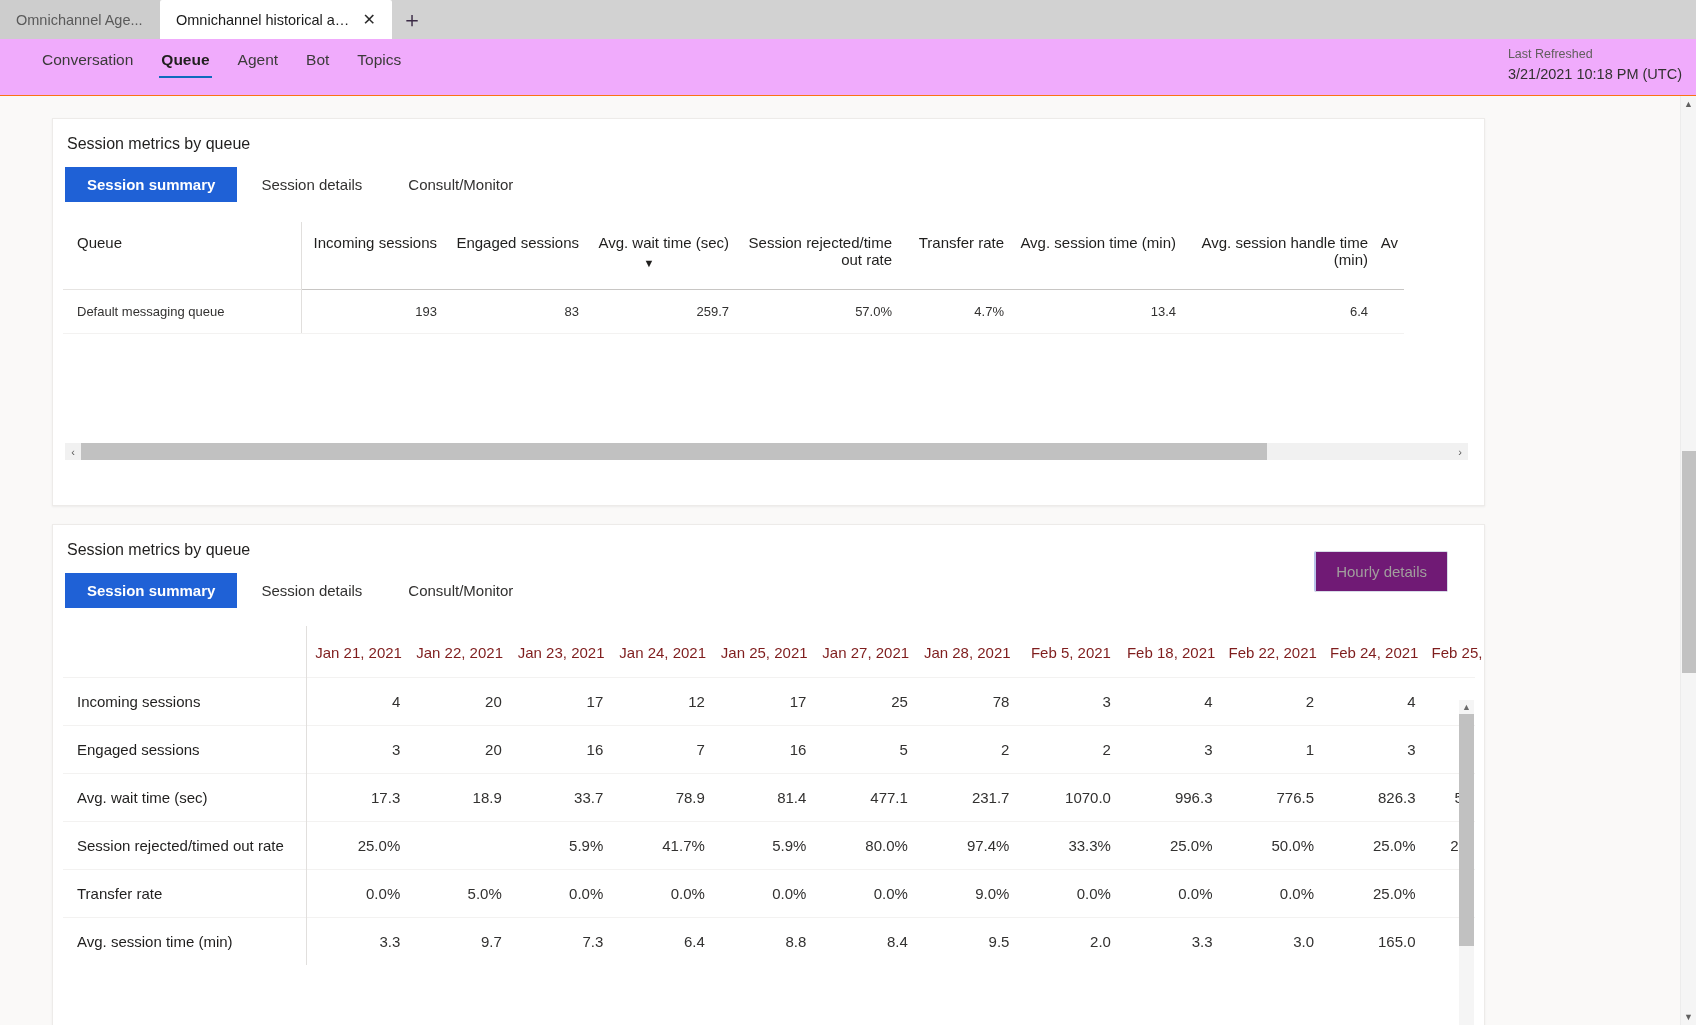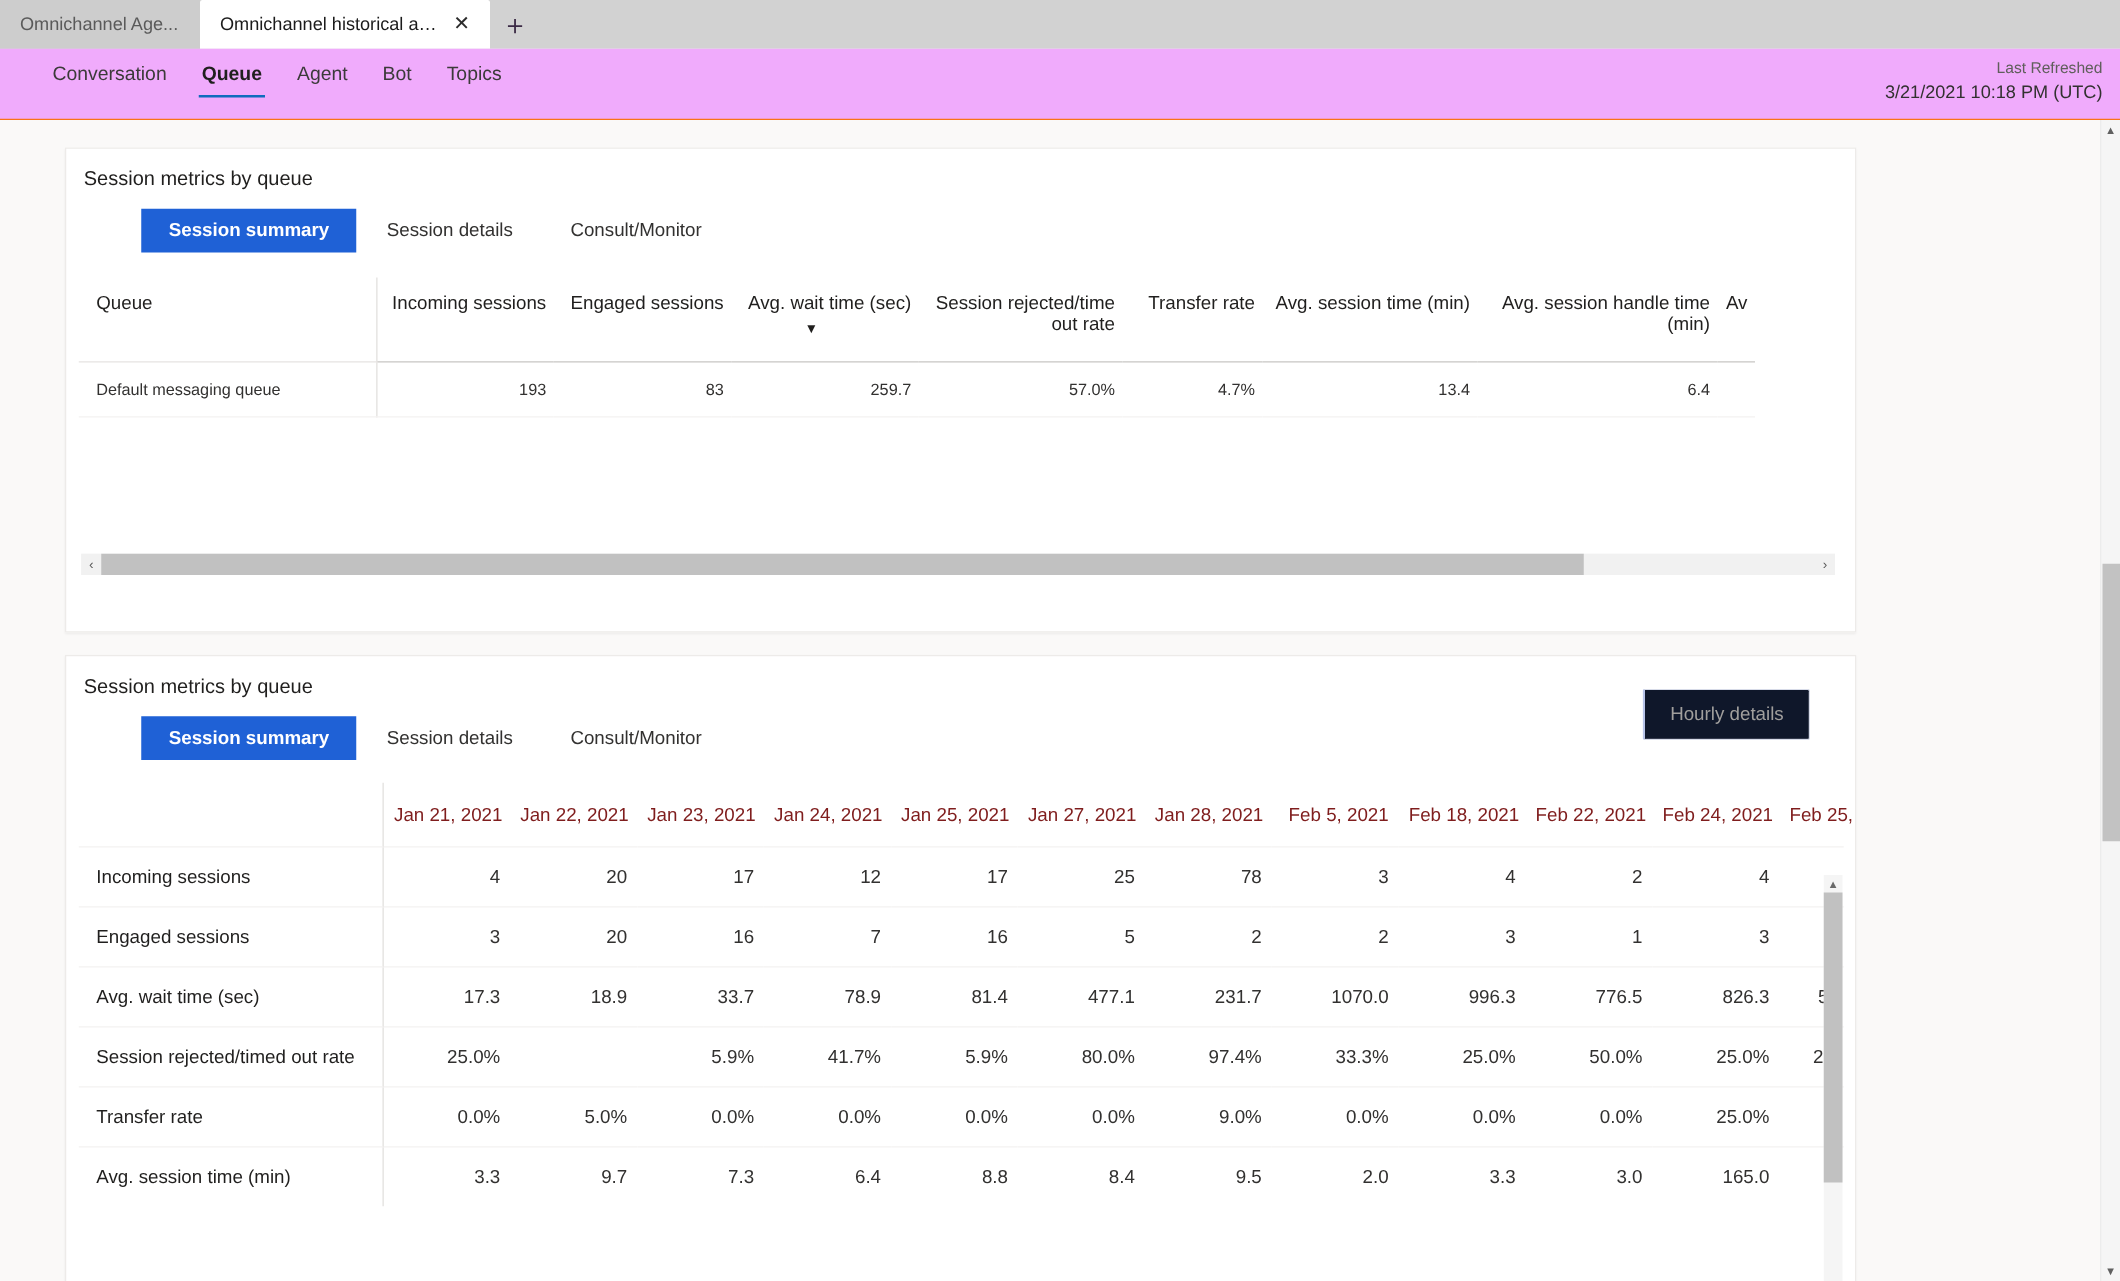--- a/index.html
+++ b/index.html
@@ -91,21 +91,21 @@
   .nav-tab.active::after {
     content: "";
     position: absolute;
     left: 12px; right: 12px; bottom: 0;
     height: 2px;
     background: #0f6cbd;
   }
   .last-refreshed {
     position: absolute;
     right: 14px; top: 6px;
-    text-align: right;
+    text-align: left;
     line-height: 1.5;
   }
   .lr-label { font-size: 12.5px; color: #605e5c; }
   .lr-value { font-size: 14.5px; color: #323130; }
 
   
   .page-body {
     position: relative;
     height: 929px;
     background: #faf9f8;
@@ -144,21 +144,20 @@
     font-size: 15px;
     color: #323130;
     padding: 9px 22px;
     cursor: pointer;
     white-space: nowrap;
   }
   .pivot.selected {
     background: #1f61d6;
     color: #ffffff;
     font-weight: bold;
-    margin-left: 48px;
   }
 
   
   .t1-wrap {
     margin-top: 20px;
     position: relative;
     height: 250px;
   }
   table.t1 {
     border-collapse: collapse;
@@ -269,21 +268,21 @@
   table.t2 td.metric-cell {
     text-align: left;
     padding-left: 14px;
     border-right: 1px solid #e1dfdd;
     color: #201f1e;
   }
 
   .hourly-btn {
     position: absolute;
     right: 36px; top: 26px;
-    background: #0f172a;
+    background: #701a75;
     border: 1px solid #d7dbe8;
     border-left: 2px solid #b8c4e8;
     color: #a19f9d;
     font-size: 15px;
     padding: 11px 20px;
     cursor: default;
     border-radius: 2px;
   }
 
   

